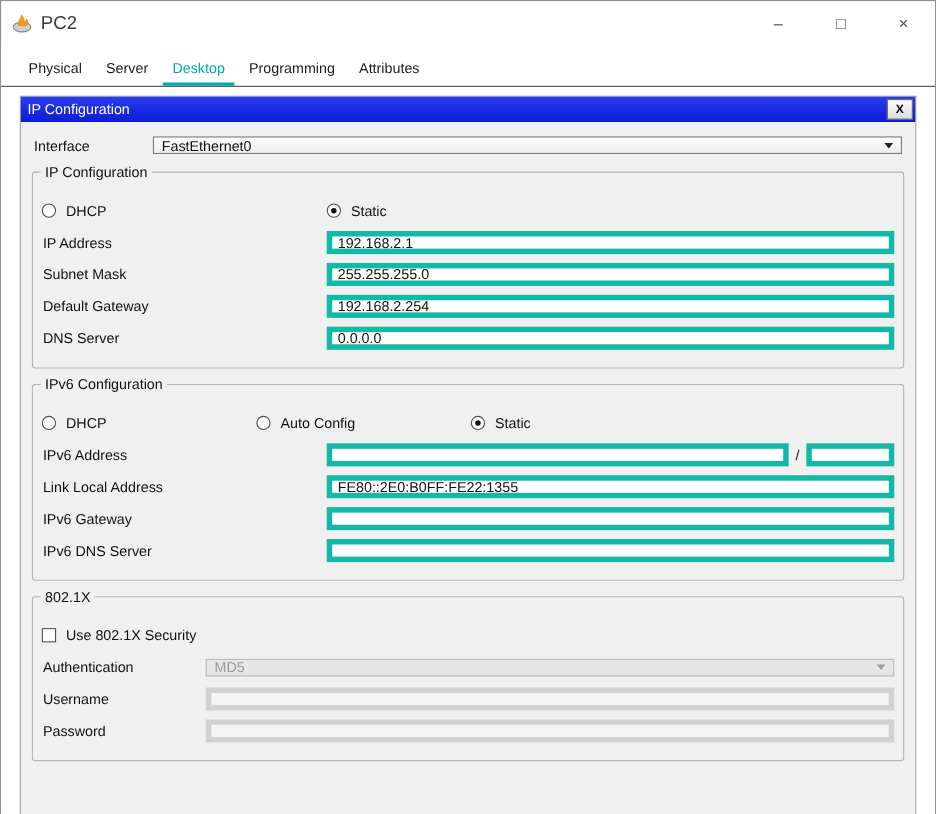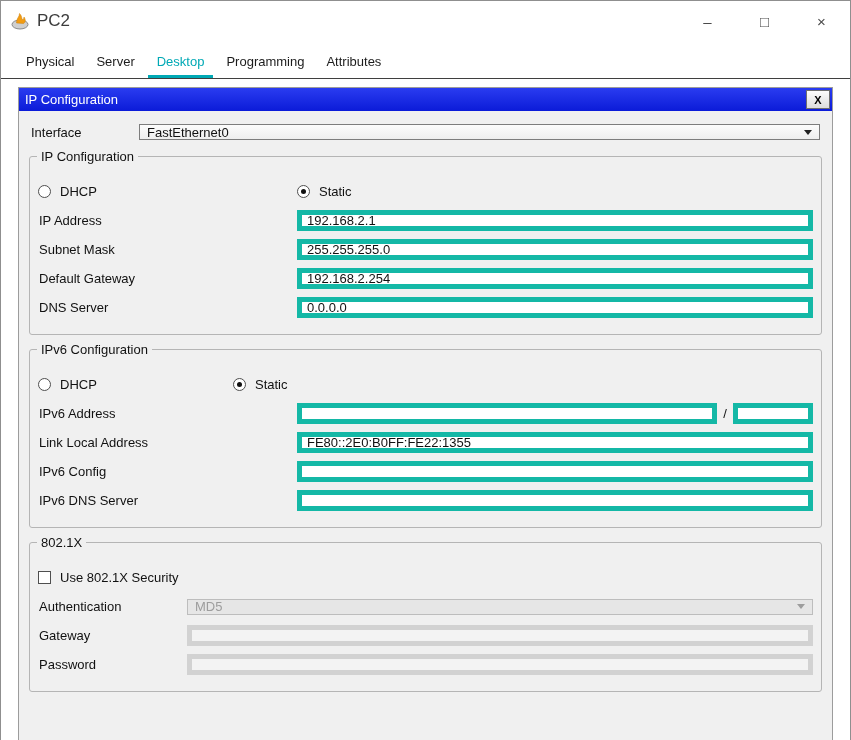--- a/index.html
+++ b/index.html
@@ -141,40 +141,44 @@
         </div>
 
         <div class="groupbox">
           <span class="gb-title">IPv6 Configuration</span>
 
           <div class="grow">
             <div class="radio rw">
               <span class="rb"></span>
               <span>DHCP</span>
             </div>
+            <div class="radio rw">
+              <span class="rb"></span>
+              <span>Auto Config</span>
+            </div>
             <div class="radio selected">
               <span class="rb"></span>
               <span>Static</span>
             </div>
           </div>
 
           <div class="grow">
             <span class="flabel col-w">IPv6 Address</span>
             <input class="tinput" value="" style="">
             <span class="slash">/</span>
             <input class="tinput prefix" value="" style="">
           </div>
 
           <div class="grow">
             <span class="flabel col-w">Link Local Address</span>
             <input class="tinput" value="FE80::2E0:B0FF:FE22:1355" style="">
           </div>
 
           <div class="grow">
-            <span class="flabel col-w">IPv6 Config</span>
+            <span class="flabel col-w">IPv6 Gateway</span>
             <input class="tinput" value="" style="">
           </div>
 
           <div class="grow">
             <span class="flabel col-w">IPv6 DNS Server</span>
             <input class="tinput" value="" style="">
           </div>
         </div>
 
         <div class="groupbox">
@@ -189,21 +193,21 @@
 
           <div class="grow">
             <span class="flabel col-n">Authentication</span>
             <div class="combo disabled">
               <span>MD5</span>
               <span class="combo-arrow"></span>
             </div>
           </div>
 
           <div class="grow">
-            <span class="flabel col-n">Gateway</span>
+            <span class="flabel col-n">Username</span>
             <input class="tinput disabled" disabled="" value="" style="">
           </div>
 
           <div class="grow">
             <span class="flabel col-n">Password</span>
             <input class="tinput disabled" disabled="" value="" style="">
           </div>
         </div>
 
       </div>

